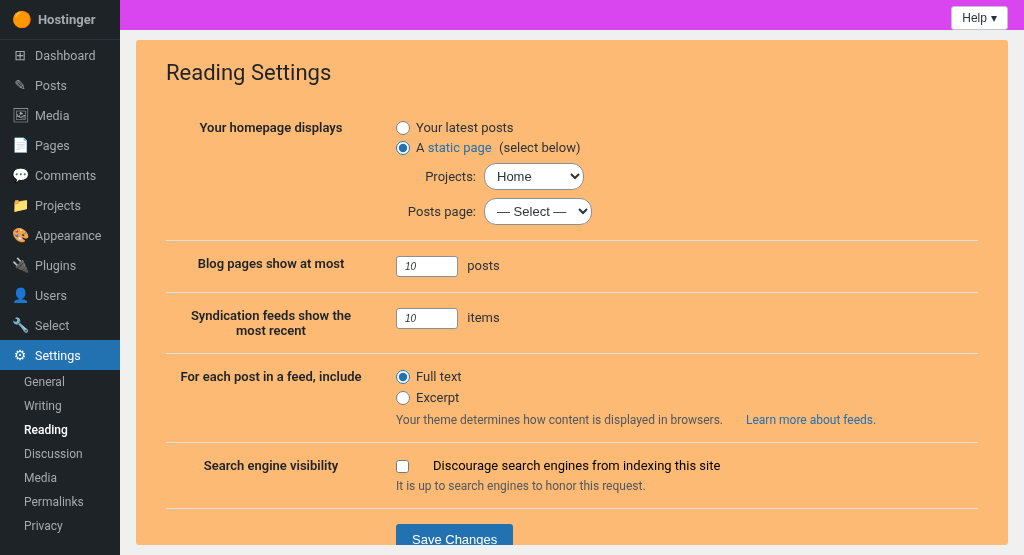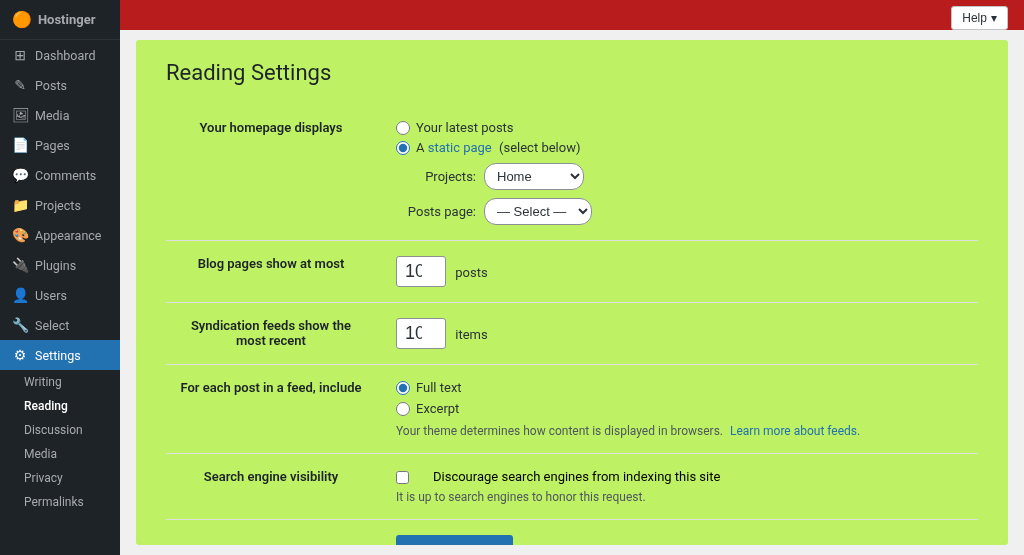--- a/index.html
+++ b/index.html
@@ -57,21 +57,21 @@
     #main {
       flex: 1;
       display: flex;
       flex-direction: column;
       background: #f0f0f1;
       overflow: hidden;
     }
 
     
     #topbar {
-      background: #b91c1c;
+      background: #d946ef;
       padding: 6px 16px 0;
       display: flex;
       justify-content: flex-end;
       align-items: center;
     }
     .help-btn {
       background: #fff;
       border: 1px solid #c3c4c7;
       border-radius: 3px;
       padding: 4px 10px;
@@ -79,21 +79,21 @@
       cursor: pointer;
       display: flex;
       align-items: center;
       gap: 4px;
       color: #2c3338;
     }
 
     
     #content {
       flex: 1;
-      background: #bef264;
+      background: #fdba74;
       margin: 10px 16px 10px;
       border-radius: 3px;
       padding: 20px 30px 13px;
       overflow-y: auto;
     }
     #content::-webkit-scrollbar { width: 6px; }
     #content::-webkit-scrollbar-thumb { background: #c3c4c7; border-radius: 3px; }
 
     .page-title {
       font-size: 22px;
@@ -131,23 +131,24 @@
       font-size: 13px;
       background: #fff;
       color: #2c3338;
       min-width: 100px;
     }
 
     .number-input {
       border: 1px solid #8c8f94;
       border-radius: 3px;
       padding: 4px 8px;
-      font-size: 18px;
-      width: 50px;
+      font-size: 10px;
+      width: 62px;
       color: #2c3338;
+      font-style: italic;
     }
 
     .inline-label { font-size: 13px; color: #2c3338; margin-left: 6px; }
 
     .feed-options { display: flex; flex-direction: column; gap: 6px; }
     .feed-note { font-size: 12px; color: #50575e; margin-top: 8px; }
     .feed-note a { color: #2271b1; text-decoration: none; }
 
     .checkbox-row { display: flex; align-items: center; gap: 24px; }
     .checkbox-row input[type="checkbox"] { margin-top: 2px; }
@@ -213,36 +214,39 @@
     <span class="icon">🔧</span>
     <span>Select</span>
   </div>
   <div class="sidebar-item active">
     <span class="icon">⚙</span>
     <span>Settings</span>
   </div>
 
   <div class="sidebar-submenu">
     <div class="sub-item">
+      <span>General</span>
+    </div>
+    <div class="sub-item">
       <span>Writing</span>
     </div>
     <div class="sub-item active">
       <span>Reading</span>
     </div>
     <div class="sub-item">
       <span>Discussion</span>
     </div>
     <div class="sub-item">
       <span>Media</span>
     </div>
     <div class="sub-item">
+      <span>Permalinks</span>
+    </div>
+    <div class="sub-item">
       <span>Privacy</span>
-    </div>
-    <div class="sub-item">
-      <span>Permalinks</span>
     </div>
   </div>
 </div>
 
 <div id="main">
   <div id="topbar">
     <button class="help-btn">
       <span>Help</span>
       <span>▾</span>
     </button>
@@ -310,21 +314,21 @@
               <input type="radio" name="feed" id="fulltext" checked="" style="">
               <label for="fulltext">Full text</label>
             </div>
             <div class="radio-row">
               <input type="radio" name="feed" id="excerpt" style="">
               <label for="excerpt">Excerpt</label>
             </div>
           </div>
           <div class="feed-note">
             <span>Your theme determines how content is displayed in browsers.</span>
-            <a href="#" style="margin-left:4px; color:#2271b1; text-decoration:none;">Learn more about feeds.</a>
+            <a href="#" style="margin-left:20px; color:#2271b1; text-decoration:none;">Learn more about feeds.</a>
           </div>
         </td>
       </tr>
 
       <tr>
         <td>Search engine visibility</td>
         <td>
           <div class="checkbox-row">
             <input type="checkbox" id="discourage" style="">
             <label for="discourage">Discourage search engines from indexing this site</label>

